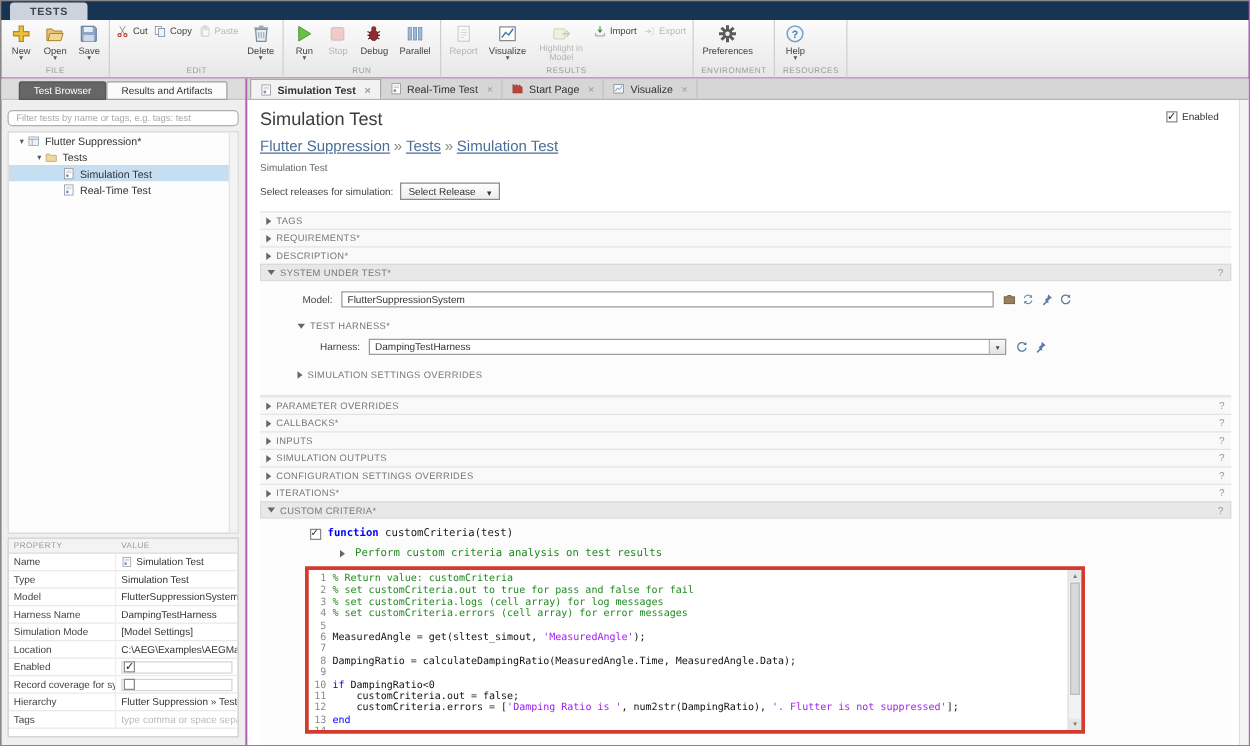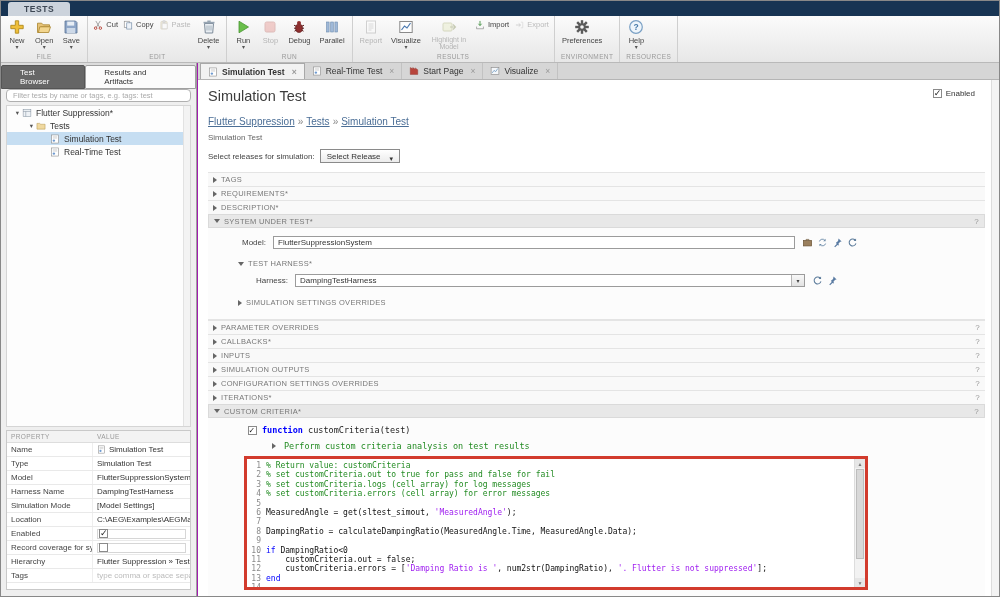--- a/index.html
+++ b/index.html
@@ -30,21 +30,21 @@
   .rib-stack{display:flex; flex-direction:row; gap:1px; padding-top:1px;}
   .rib-btn-small{display:flex; align-items:center; gap:3px; font-size:7.5px; color:#444; padding:0 2px; height:11px;}
   .rib-btn-small .icon svg{width:10px; height:10px; display:block;}
   .disabled{opacity:.35;}
   .icon svg{display:block;}
 
   
   .sidebar{position:absolute; left:0; top:62px; width:196px; bottom:0; background:#efefef;
     border-right:1px solid #9f9f9f; display:flex; flex-direction:column;}
   .side-tabs{height:17px; background:#dcdcdc; display:flex; justify-content:center; align-items:flex-start; padding-top:2px; border-bottom:1px solid #c4c4c4;}
-  .side-tab{font-size:8px; padding:2px 18px; border:1px solid #a0a0a0; background:#fbfbfb; color:#333; border-radius:2px 2px 0 0;}
+  .side-tab{font-size:8px; padding:2px 11px; border:1px solid #a0a0a0; background:#fbfbfb; color:#333; border-radius:2px 2px 0 0;}
   .side-tab.active{background:#666; border-color:#555; color:#fff;}
   .filter-wrap{padding:4px 5px 3px;}
   .filter-wrap input{width:100%; height:13px; font-size:7.5px; font-family:"Liberation Sans",sans-serif;
     border:1px solid #b0b0b0; border-radius:4px; padding:1px 6px; color:#444; background:#fff;}
   .filter-wrap input::placeholder{color:#aaa;}
   .tree{flex:1; margin:0 5px; background:#fdfdfd; border:1px solid #d5d5d5; position:relative; overflow:hidden;}
   .tree-scroll{position:absolute; right:0; top:0; bottom:0; width:7px; background:#f3f3f3; border-left:1px solid #e2e2e2;}
   .trow{height:13px; display:flex; align-items:center; font-size:8.5px; color:#333; white-space:nowrap;}
   .trow.selected{background:#c6def2;}
   .tw{width:9px; font-size:6.5px; color:#555; text-align:center; flex:none;}
@@ -74,21 +74,21 @@
     border-right:1px solid #c2c2c2;}
   .doc-tab .icon svg{width:10px; height:10px;}
   .doc-tab.active{background:#f2f2f2; font-weight:bold; border:1px solid #a8a8a8; border-bottom:none;}
   .tab-close{color:#999; font-size:8.5px; margin-left:3px;}
   .tab-close::after{content:"×";}
   .main-scroll{position:absolute; right:0; top:17px; bottom:0; width:8px; background:#f4f4f4; border-left:1px solid #ddd;}
   .content{position:absolute; left:0; top:17px; right:8px; bottom:0; overflow:hidden; background:#fff; padding:8px 6px 0 10px;}
 
   .page-title{font-size:14.5px; color:#3c3c3c;}
   .enabled-box{position:absolute; right:16px; top:9px; display:flex; align-items:center; gap:4px; font-size:8px; color:#333;}
-  .breadcrumb{margin-top:12px; font-size:10px;}
+  .breadcrumb{margin-top:6px; font-size:12px;}
   .breadcrumb a{color:#4b6e96; text-decoration:underline;}
   .breadcrumb .sep{color:#888; margin:0 3px;}
   .desc-line{margin-top:6px; font-size:8px; color:#666;}
   .release-row{margin-top:7px; font-size:8px; color:#444; display:flex; align-items:center; gap:5px;}
   .dd-btn{display:inline-flex; align-items:flex-end; gap:9px; border:1px solid #8a8a8a; background:linear-gradient(#fff,#ececec);
     padding:1.5px 6px; font-size:8px; color:#333;}
   .dd-btn .caret{font-size:7px; color:#333;}
 
   .sections{margin-top:9px;}
   .sec-head{height:14px; display:flex; align-items:center; background:#f9f9f9; border-top:1px solid #e4e4e4;

